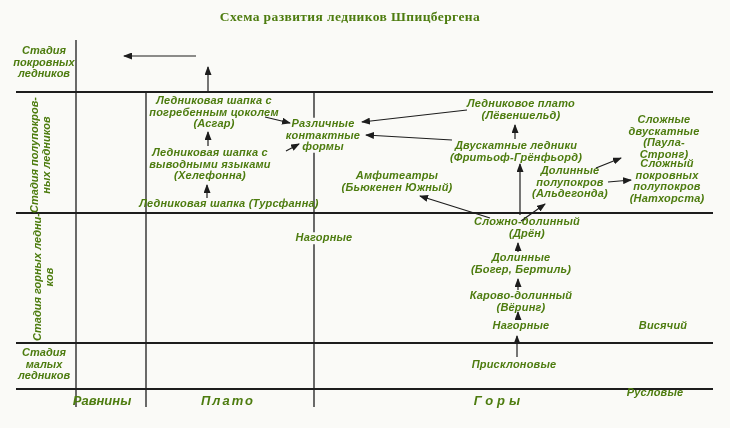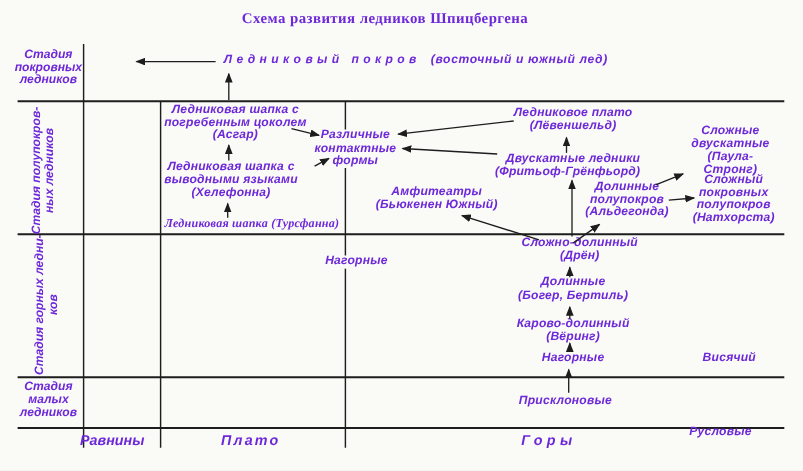--- a/index.html
+++ b/index.html
@@ -1,19 +1,19 @@
 <!DOCTYPE html>
 <html><head>
 <meta charset="utf-8">
 <style>
   html,body{margin:0;padding:0;background:#e8e8e4;}
   .canvas{
     position:relative;width:730px;height:428px;margin:0 auto;
     background:#fafaf7;overflow:hidden;
-    font-family:"Liberation Sans",sans-serif;color:#6d28d9;
+    font-family:"Liberation Sans",sans-serif;color:#4d7c0f;
   }
   .layer{position:absolute;left:0;top:0;width:730px;height:428px;}
   .title{
     position:absolute;transform:translate(-50%,0);white-space:nowrap;
     font-family:"Liberation Serif",serif;font-weight:700;font-size:13.5px;
     letter-spacing:0.4px;
   }
   .node{
     position:absolute;transform:translate(-50%,-50%);
     font-style:italic;font-weight:700;font-size:11px;line-height:11.5px;
@@ -60,37 +60,34 @@
 покровных
 ледников</div>
   <div class="stage rot" style="left:40px;top:155px;">Стадия полупокров-
 ных ледников</div>
   <div class="stage rot" style="left:43px;top:277px;">Стадия горных ледни-
 ков</div>
   <div class="stage" style="left:44px;top:364px;">Стадия
 малых
 ледников</div>
 
-  <div class="node nowrap" style="left:378px;top:55px;">
-    <span class="ls-wide">Ледниковый покров</span><span class="note">(восточный и южный лед)</span>
-  </div>
 
   <div class="node" style="left:214px;top:112px;">Ледниковая шапка с
 погребенным цоколем
 (Асгар)</div>
   <div class="node bg" style="left:323px;top:135px;">Различные
 контактные
 формы</div>
   <div class="node" style="left:210px;top:164px;">Ледниковая шапка с
 выводными языками
 (Хелефонна)</div>
-  <div class="node nowrap" style="left:229px;top:204px;font-family:Liberation Serif, serif;">Ледниковая шапка (Турсфанна)</div>
+  <div class="node nowrap" style="left:229px;top:204px;">Ледниковая шапка (Турсфанна)</div>
   <div class="node" style="left:521px;top:109px;">Ледниковое плато
 (Лёвеншельд)</div>
-  <div class="node" style="left:516px;top:151px;text-align:right;">Двускатные ледники
+  <div class="node" style="left:516px;top:151px;">Двускатные ледники
 (Фритьоф-Грёнфьорд)</div>
   <div class="node" style="left:397px;top:181px;">Амфитеатры
 (Бьюкенен Южный)</div>
   <div class="node" style="left:664px;top:137px;">Сложные
 двускатные
 (Паула-Стронг)</div>
   <div class="node" style="left:570px;top:182px;">Долинные
 полупокров
 (Альдегонда)</div>
   <div class="node" style="left:667px;top:181px;">Сложный

